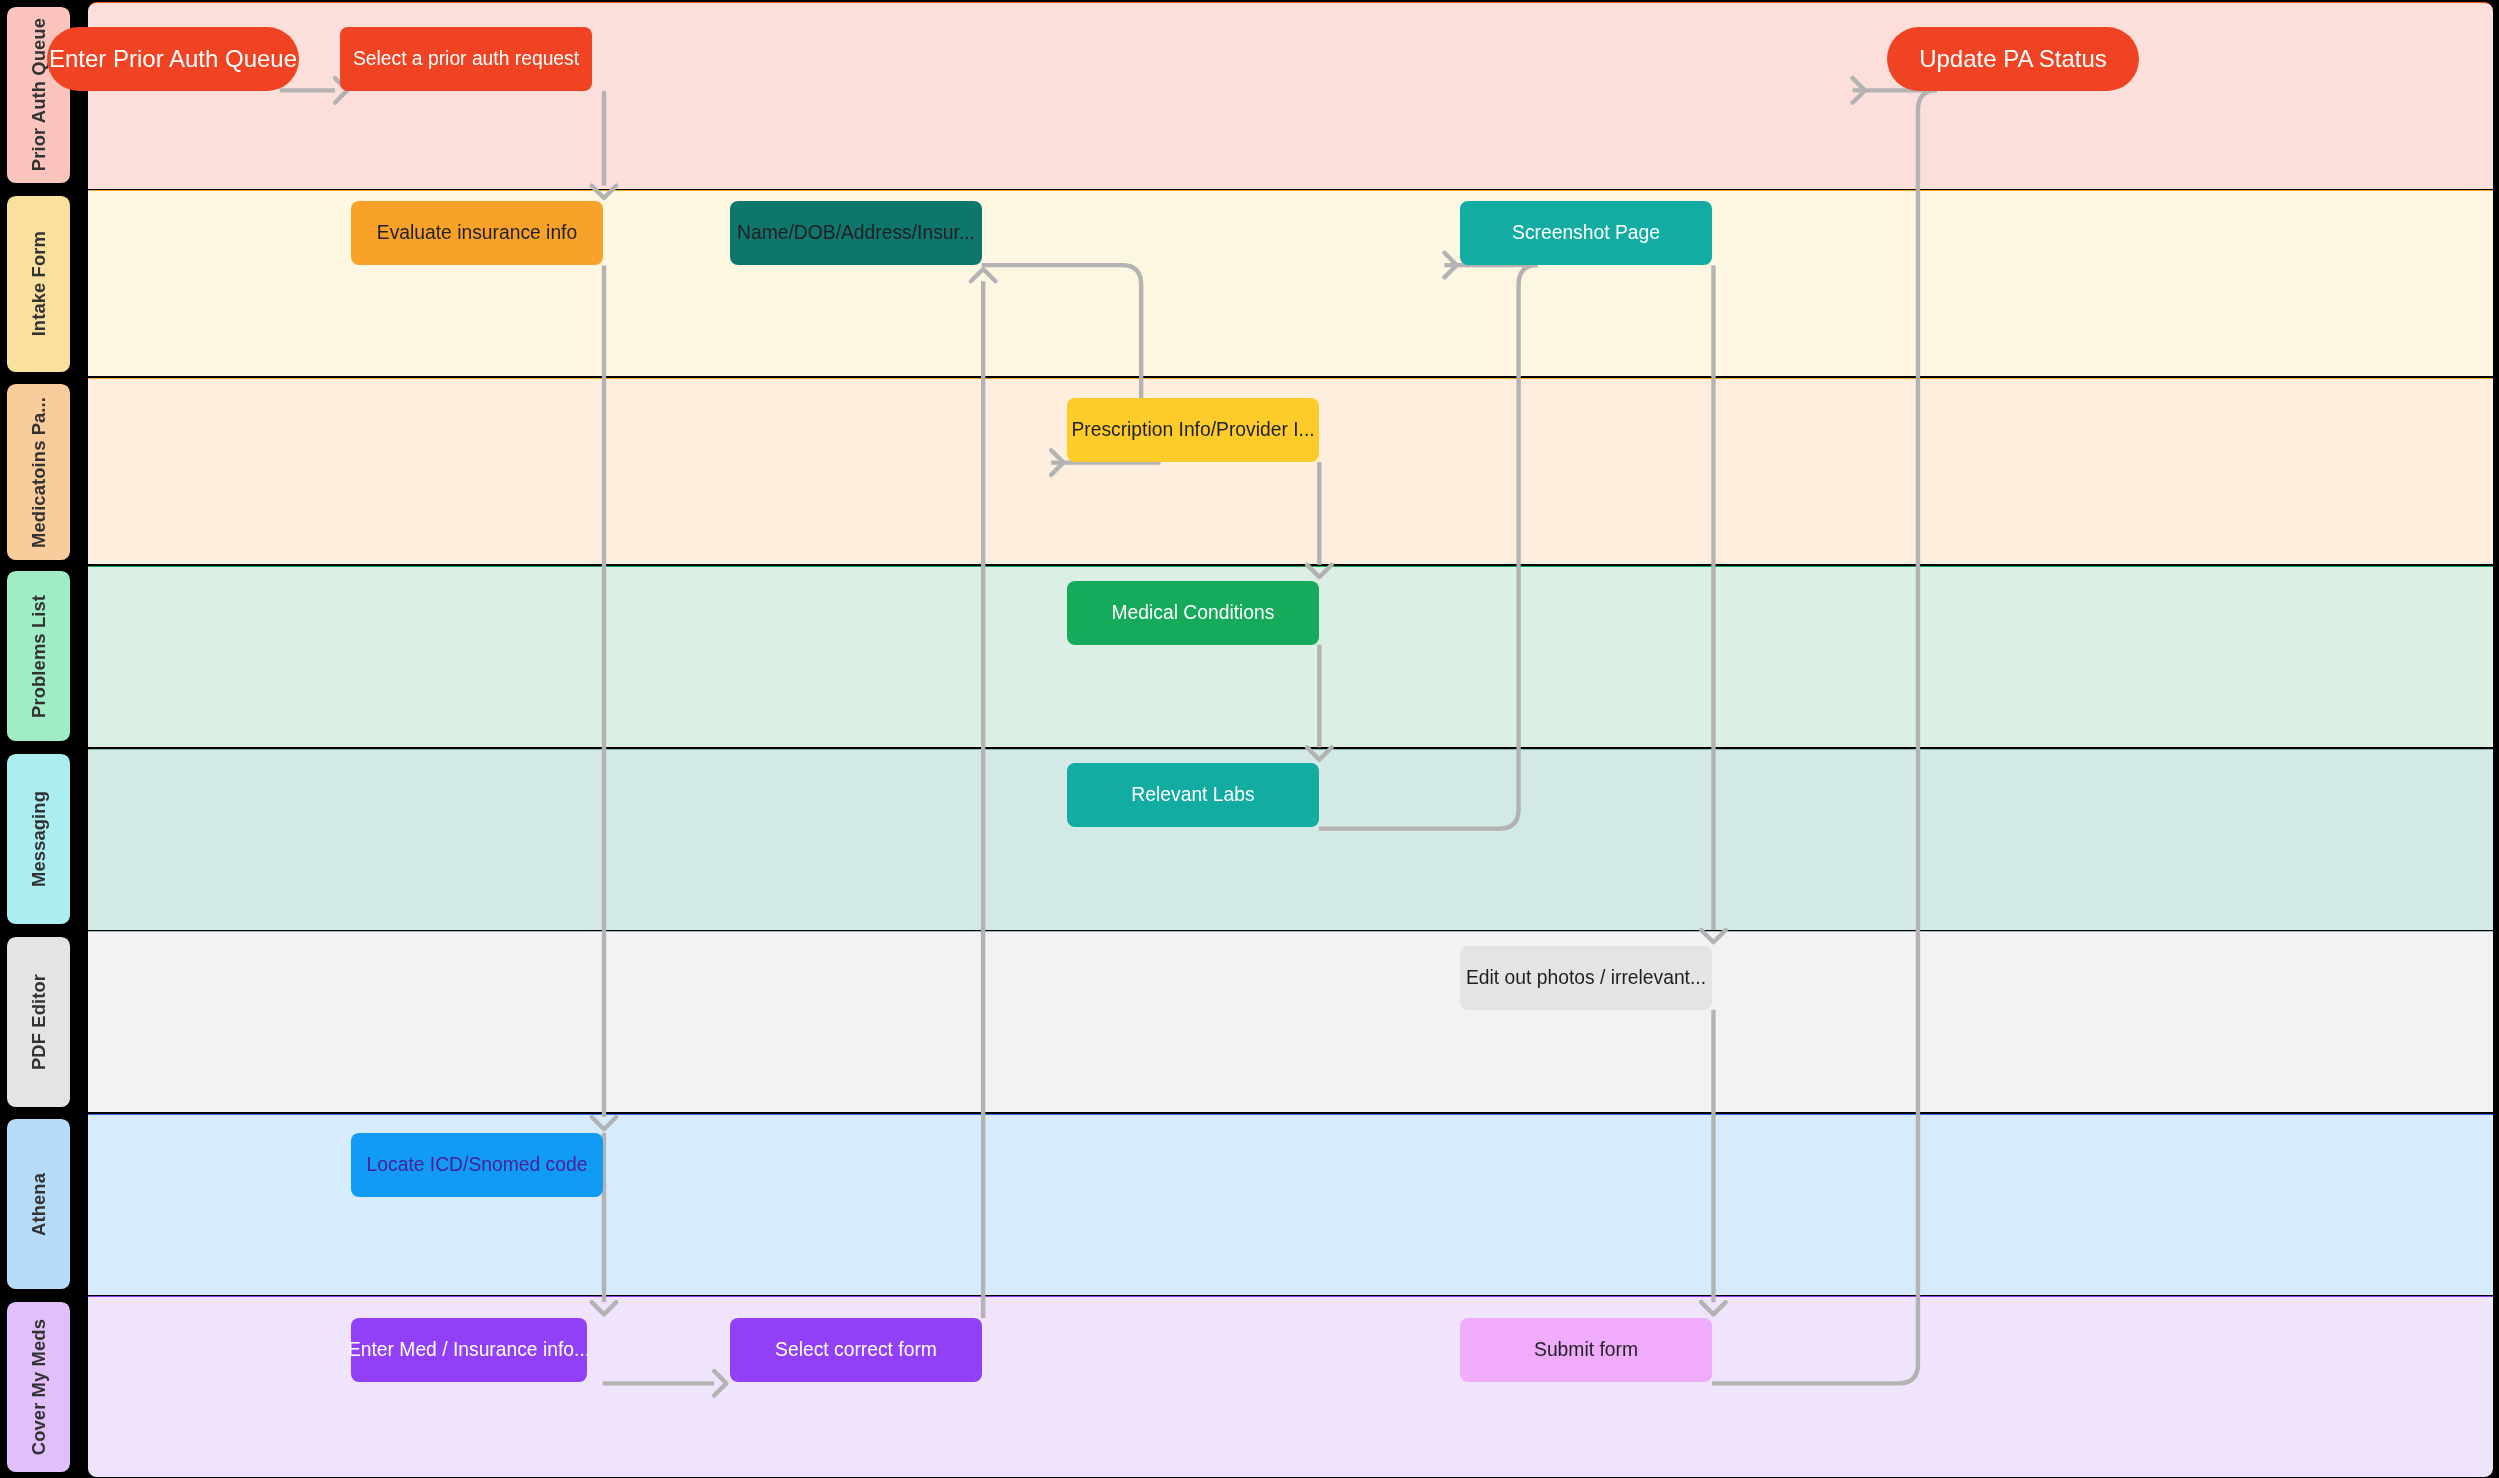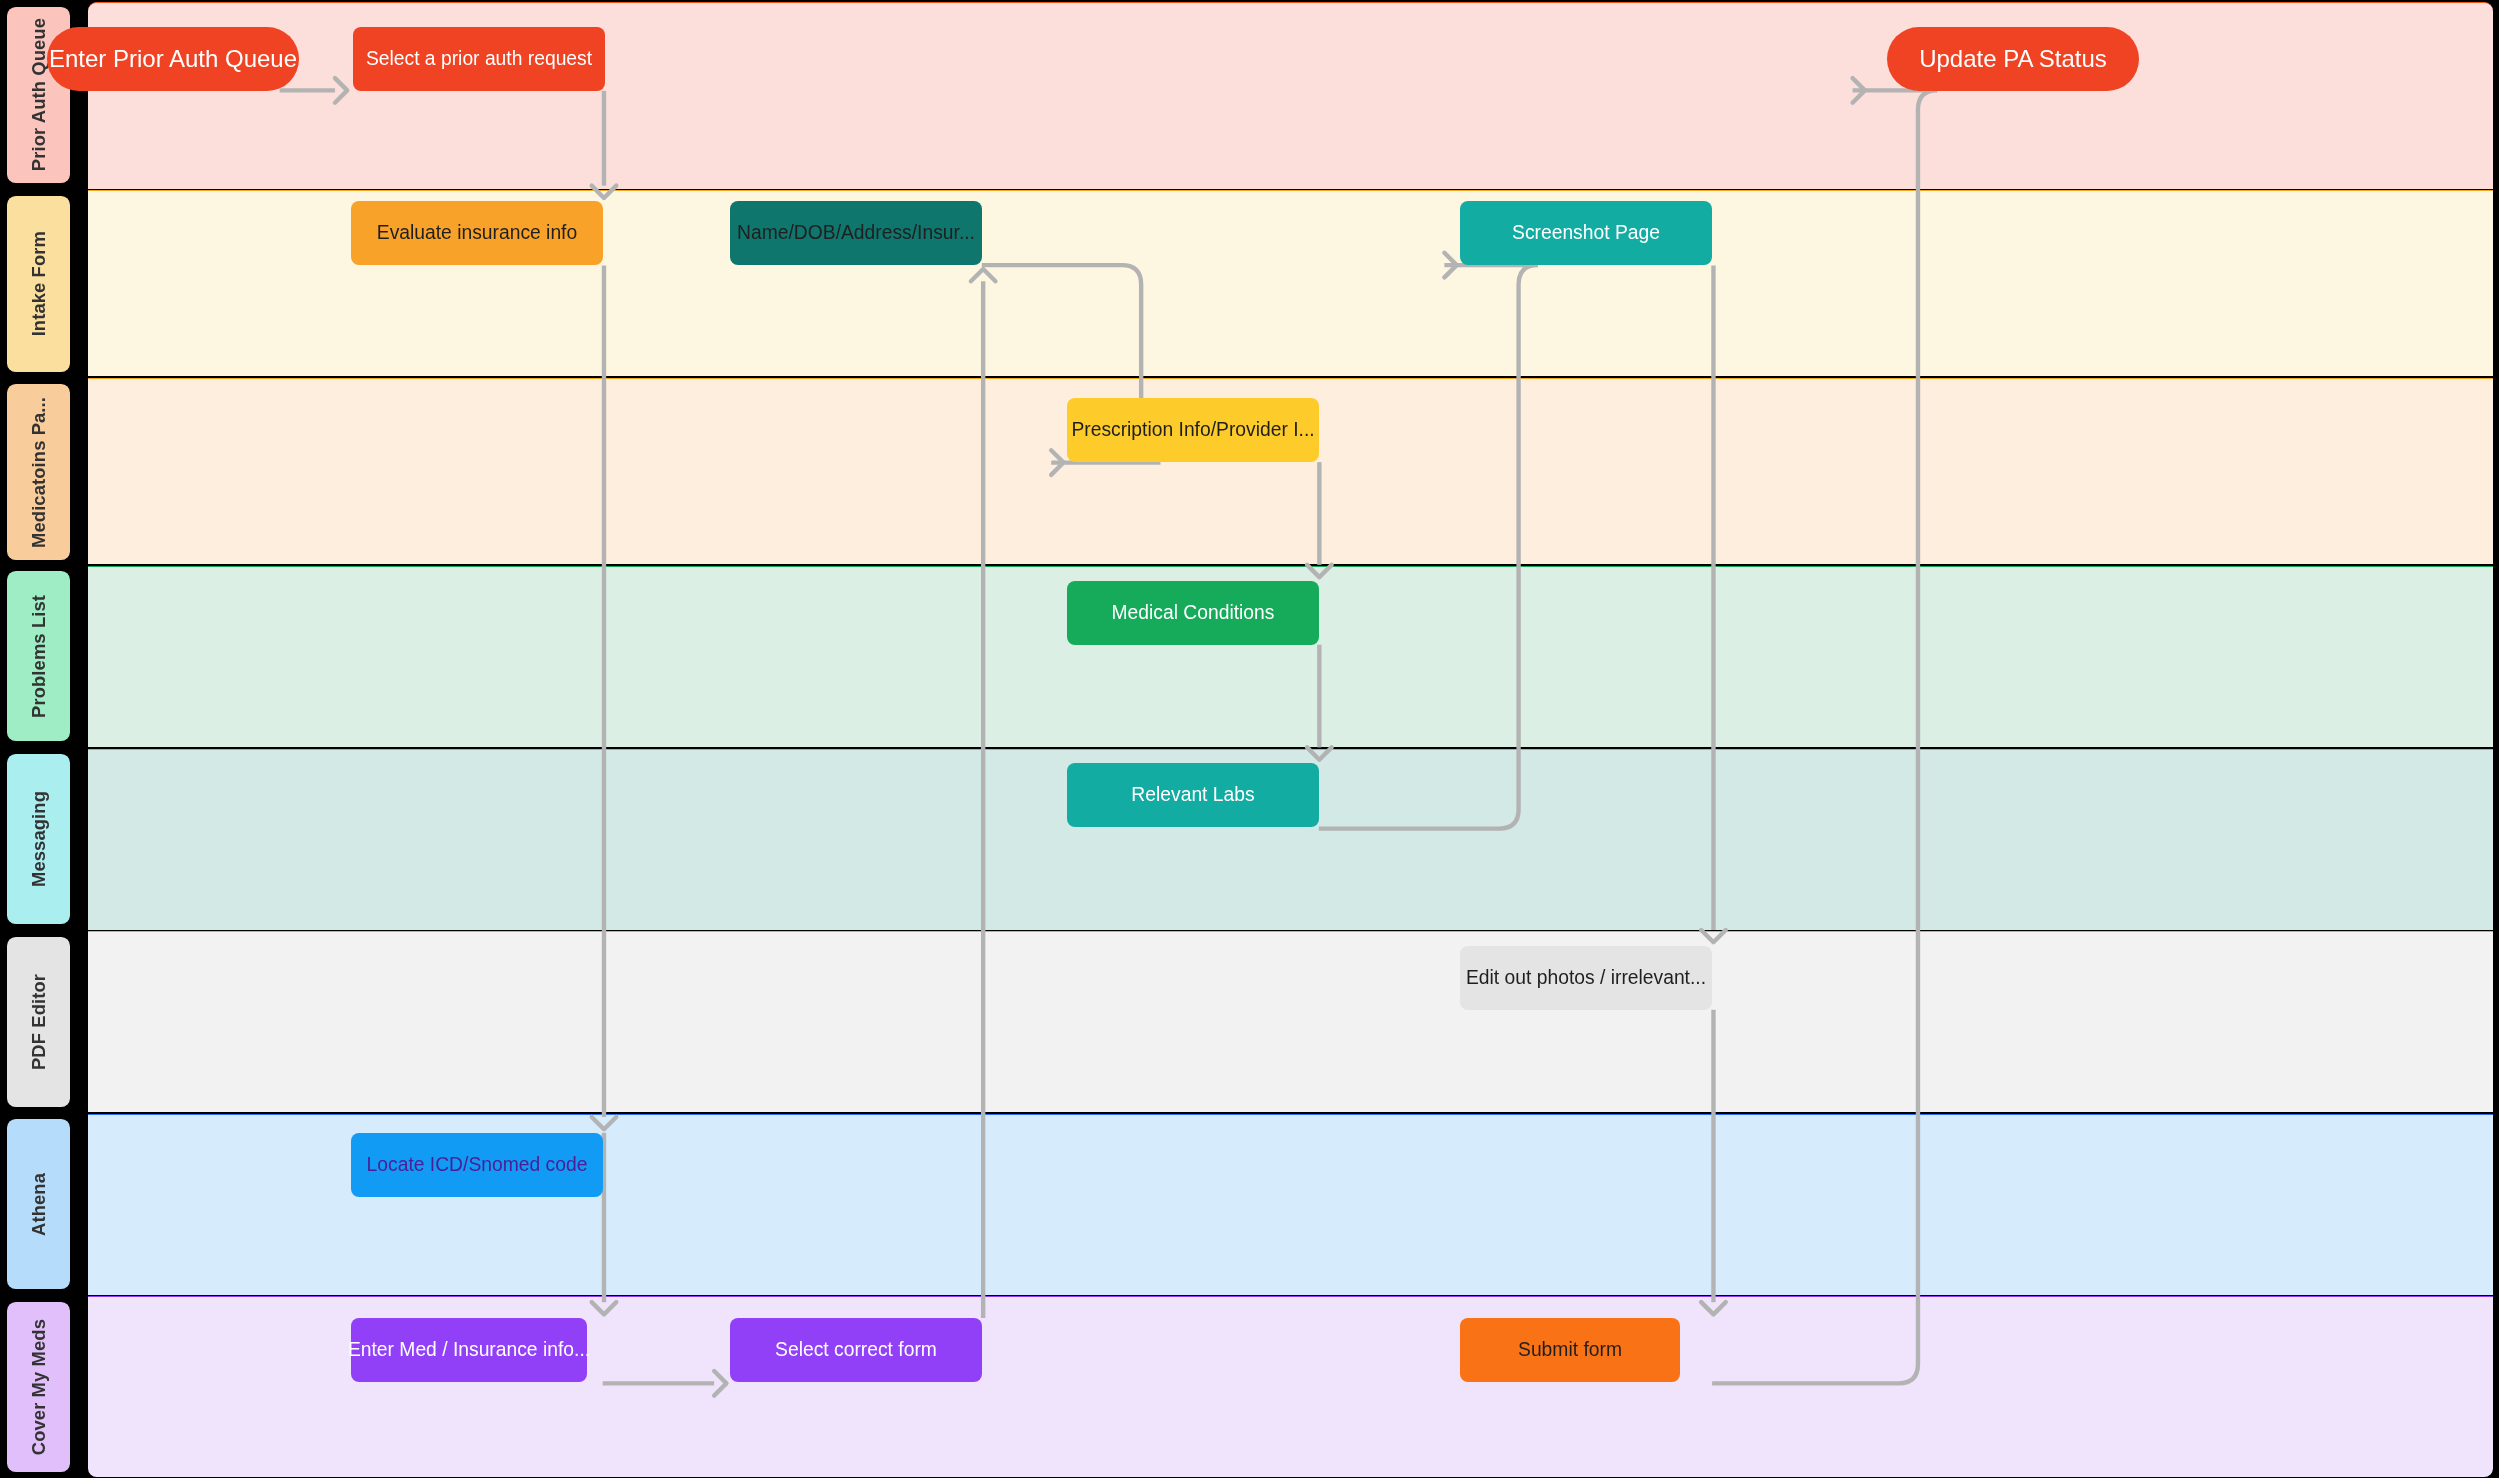--- a/index.html
+++ b/index.html
@@ -117,21 +117,21 @@
       <path d="M 1952 1150.5 L 1952 1483.5"></path>
       <path d="M 1938 1483.5 L 1952 1497.5 L 1966 1483.5" class="head"></path>
       <path d="M 1950.5 1576 L 2163 1576 Q 2185 1576 2185 1554
      L 2185 125 Q 2185 103 2207 103 L 2110.5 103"></path>
       <path d="M 2110.5 89 L 2124.5 103 L 2110.5 117" class="head"></path>
     </svg>
   <div id="nodes">
       <div class="node pill" style="left: 28px; top: 27px; width: 252px; height: 64px; background: rgb(239, 67, 35); color: rgb(255, 255, 255);">
         <span>Enter Prior Auth Queue</span>
       </div>
-      <div class="node" style="left: 353px; top: 27px; width: 252px; height: 64px; background: rgb(239, 67, 35); color: rgb(255, 255, 255);">
+      <div class="node" style="left: 340px; top: 27px; width: 252px; height: 64px; background: rgb(239, 67, 35); color: rgb(255, 255, 255);">
         <span>Select a prior auth request</span>
       </div>
       <div class="node pill" style="left: 1868px; top: 27px; width: 252px; height: 64px; background: rgb(239, 67, 35); color: rgb(255, 255, 255);">
         <span>Update PA Status</span>
       </div>
       <div class="node" style="left: 351px; top: 201px; width: 252px; height: 64px; background: rgb(249, 162, 41); color: rgb(31, 31, 31);">
         <span>Evaluate insurance info</span>
       </div>
       <div class="node" style="left: 730px; top: 201px; width: 252px; height: 64px; background: #0f766e; color: rgb(31, 31, 31);">
         <span>Name/DOB/Address/Insur...</span>
@@ -153,18 +153,18 @@
       </div>
       <div class="node" style="left: 351px; top: 1133px; width: 252px; height: 64px; background: rgb(17, 155, 245); color: #4c1d95;">
         <span>Locate ICD/Snomed code</span>
       </div>
       <div class="node" style="left: 351px; top: 1318px; width: 236px; height: 64px; background: rgb(146, 64, 247); color: rgb(255, 255, 255);">
         <span>Enter Med / Insurance info...</span>
       </div>
       <div class="node" style="left: 730px; top: 1318px; width: 252px; height: 64px; background: rgb(146, 64, 247); color: rgb(255, 255, 255);">
         <span>Select correct form</span>
       </div>
-      <div class="node" style="left: 1460px; top: 1318px; width: 220px; height: 64px; background: #f97316; color: rgb(31, 31, 31);">
+      <div class="node" style="left: 1460px; top: 1318px; width: 252px; height: 64px; background: #f0abfc; color: rgb(31, 31, 31);">
         <span>Submit form</span>
       </div>
     </div>
 </div>
 
 
 </body></html>

